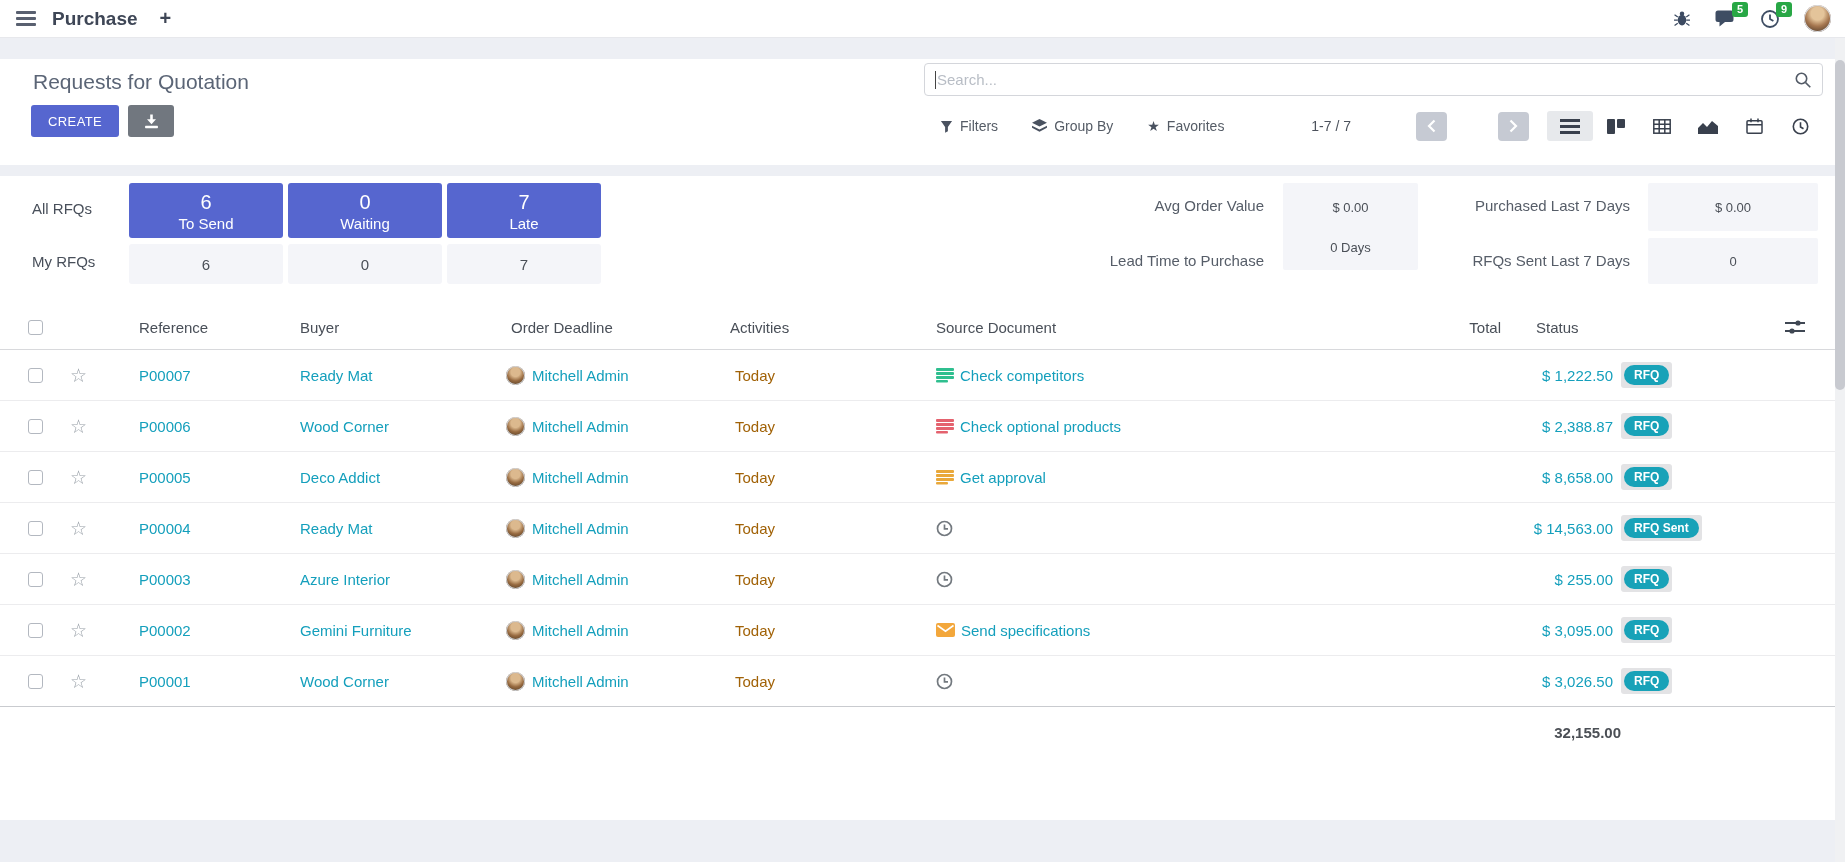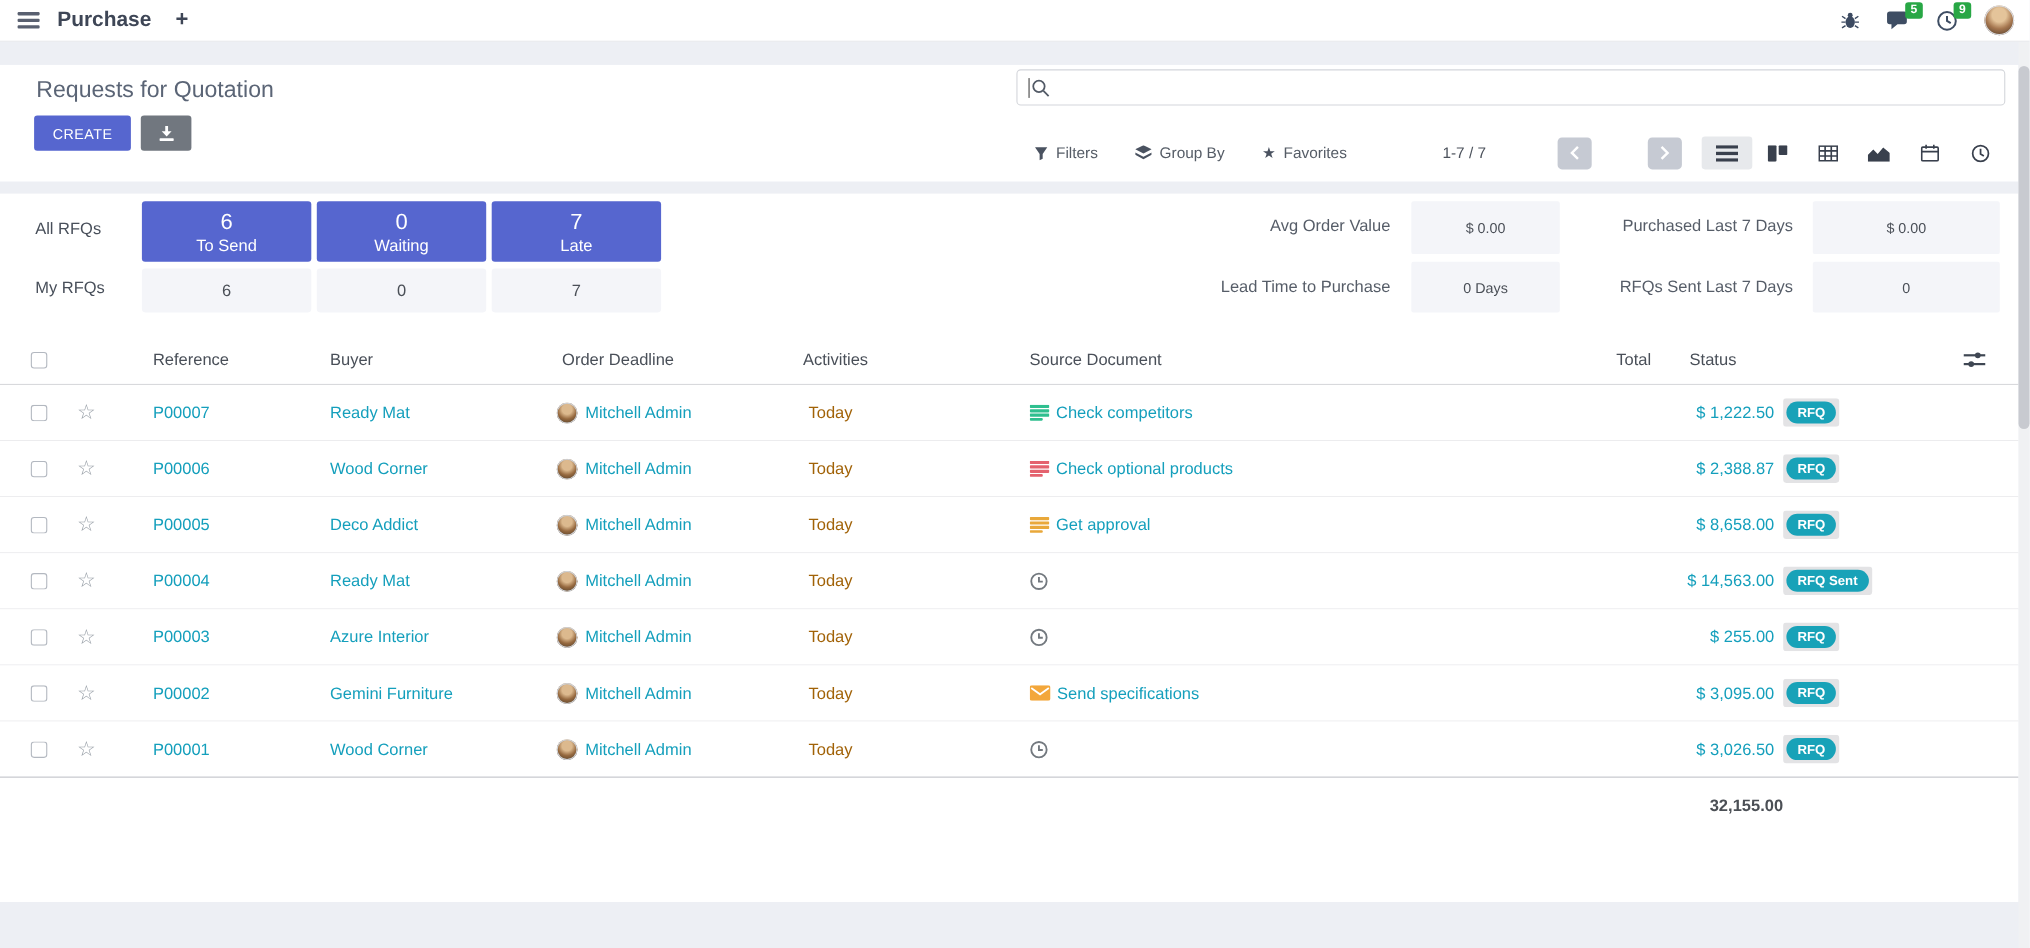--- a/index.html
+++ b/index.html
@@ -49,21 +49,21 @@
     border:1px solid #d4d6db; border-radius:4px; background:#fff;
     display:flex; align-items:center; padding:0 10px;
   }
   .text-caret { width:1px; height:18px; background:#444; margin-right:1px; }
   .search-input {
     flex:1; border:none; outline:none; font-size:15px; color:#333;
     font-family:"Liberation Sans", sans-serif; background:transparent;
   }
   .search-input::placeholder { color:#b8bdc5; }
   .filter-row {
-    position:absolute; left:924px; top:65px; width:899px; height:30px;
+    position:absolute; left:924px; top:52px; width:899px; height:30px;
     display:flex; align-items:center; font-size:14px; color:#555c66;
   }
   .fitem { display:flex; align-items:center; gap:7px; margin-left:16px; cursor:pointer; white-space:nowrap; }
   .fitem + .fitem { margin-left:34px; }
   .fav-star { font-size:14px; color:#4a5260; }
   .pager { margin-left:auto; display:flex; align-items:center;gap:44px; }
   .pager-text { font-size:14px; color:#4c525c; margin-right:14px; }
   .pg-btn {
     width:31px; height:29px; background:#c6cad3; border:none; border-radius:4px;
     display:flex; align-items:center; justify-content:center; cursor:pointer; margin-left:7px;
@@ -171,20 +171,21 @@
     <button class="btn-export">
       <svg width="15" height="15" viewBox="0 0 14 14" fill="#fff">
           <path d="M5.8 0.5 h2.4 v4.5 h3 L7 9.5 2.8 5 h3 z"></path>
           <rect x="1" y="11" width="12" height="2.2" rx="0.6"></rect>
         </svg>
     </button>
   </div>
 
   <div class="searchbox">
     <span class="text-caret"></span>
+    <input class="search-input" placeholder="Search..." style="">
     <span>
       <svg width="18" height="18" viewBox="0 0 18 18" fill="none" stroke="#525a66" stroke-width="1.6">
           <circle cx="7.5" cy="7.5" r="5.2"></circle>
           <path d="M11.6 11.6 L16.3 16.3"></path>
         </svg>
     </span>
   </div>
 
   <div class="filter-row">
     <span class="fitem">
@@ -278,21 +279,21 @@
     </div>
     <div class="dash-card dc-bot" style="left:129px">6</div>
     <div class="dash-card dc-bot" style="left:288px">0</div>
     <div class="dash-card dc-bot" style="left:447px">7</div>
 
     <span class="kpi-label" style="left:1064px; width:200px; top:21px">Avg Order Value</span>
     <div class="kpi-box" style="left:1283px; width:135px; top:7px;  height:48px">$ 0.00</div>
     <span class="kpi-label" style="left:1430px; width:200px; top:21px">Purchased Last 7 Days</span>
     <div class="kpi-box" style="left:1648px; width:170px; top:7px;  height:48px">$ 0.00</div>
     <span class="kpi-label" style="left:1064px; width:200px; top:76px">Lead Time to Purchase</span>
-    <div class="kpi-box" style="left:1283px; width:135px; top:62px; height:46px">0 Days</div>
+    <div class="kpi-box" style="left:1283px; width:135px; top:48px; height:46px">0 Days</div>
     <span class="kpi-label" style="left:1430px; width:200px; top:76px">RFQs Sent Last 7 Days</span>
     <div class="kpi-box" style="left:1648px; width:170px; top:62px; height:46px">0</div>
   </div>
 
   <div class="trow thead">
     <span class="th th-check">
         <span class="checkbox"></span>
       </span>
     <span class="th"></span>
     <span class="th th-ref">Reference</span>

